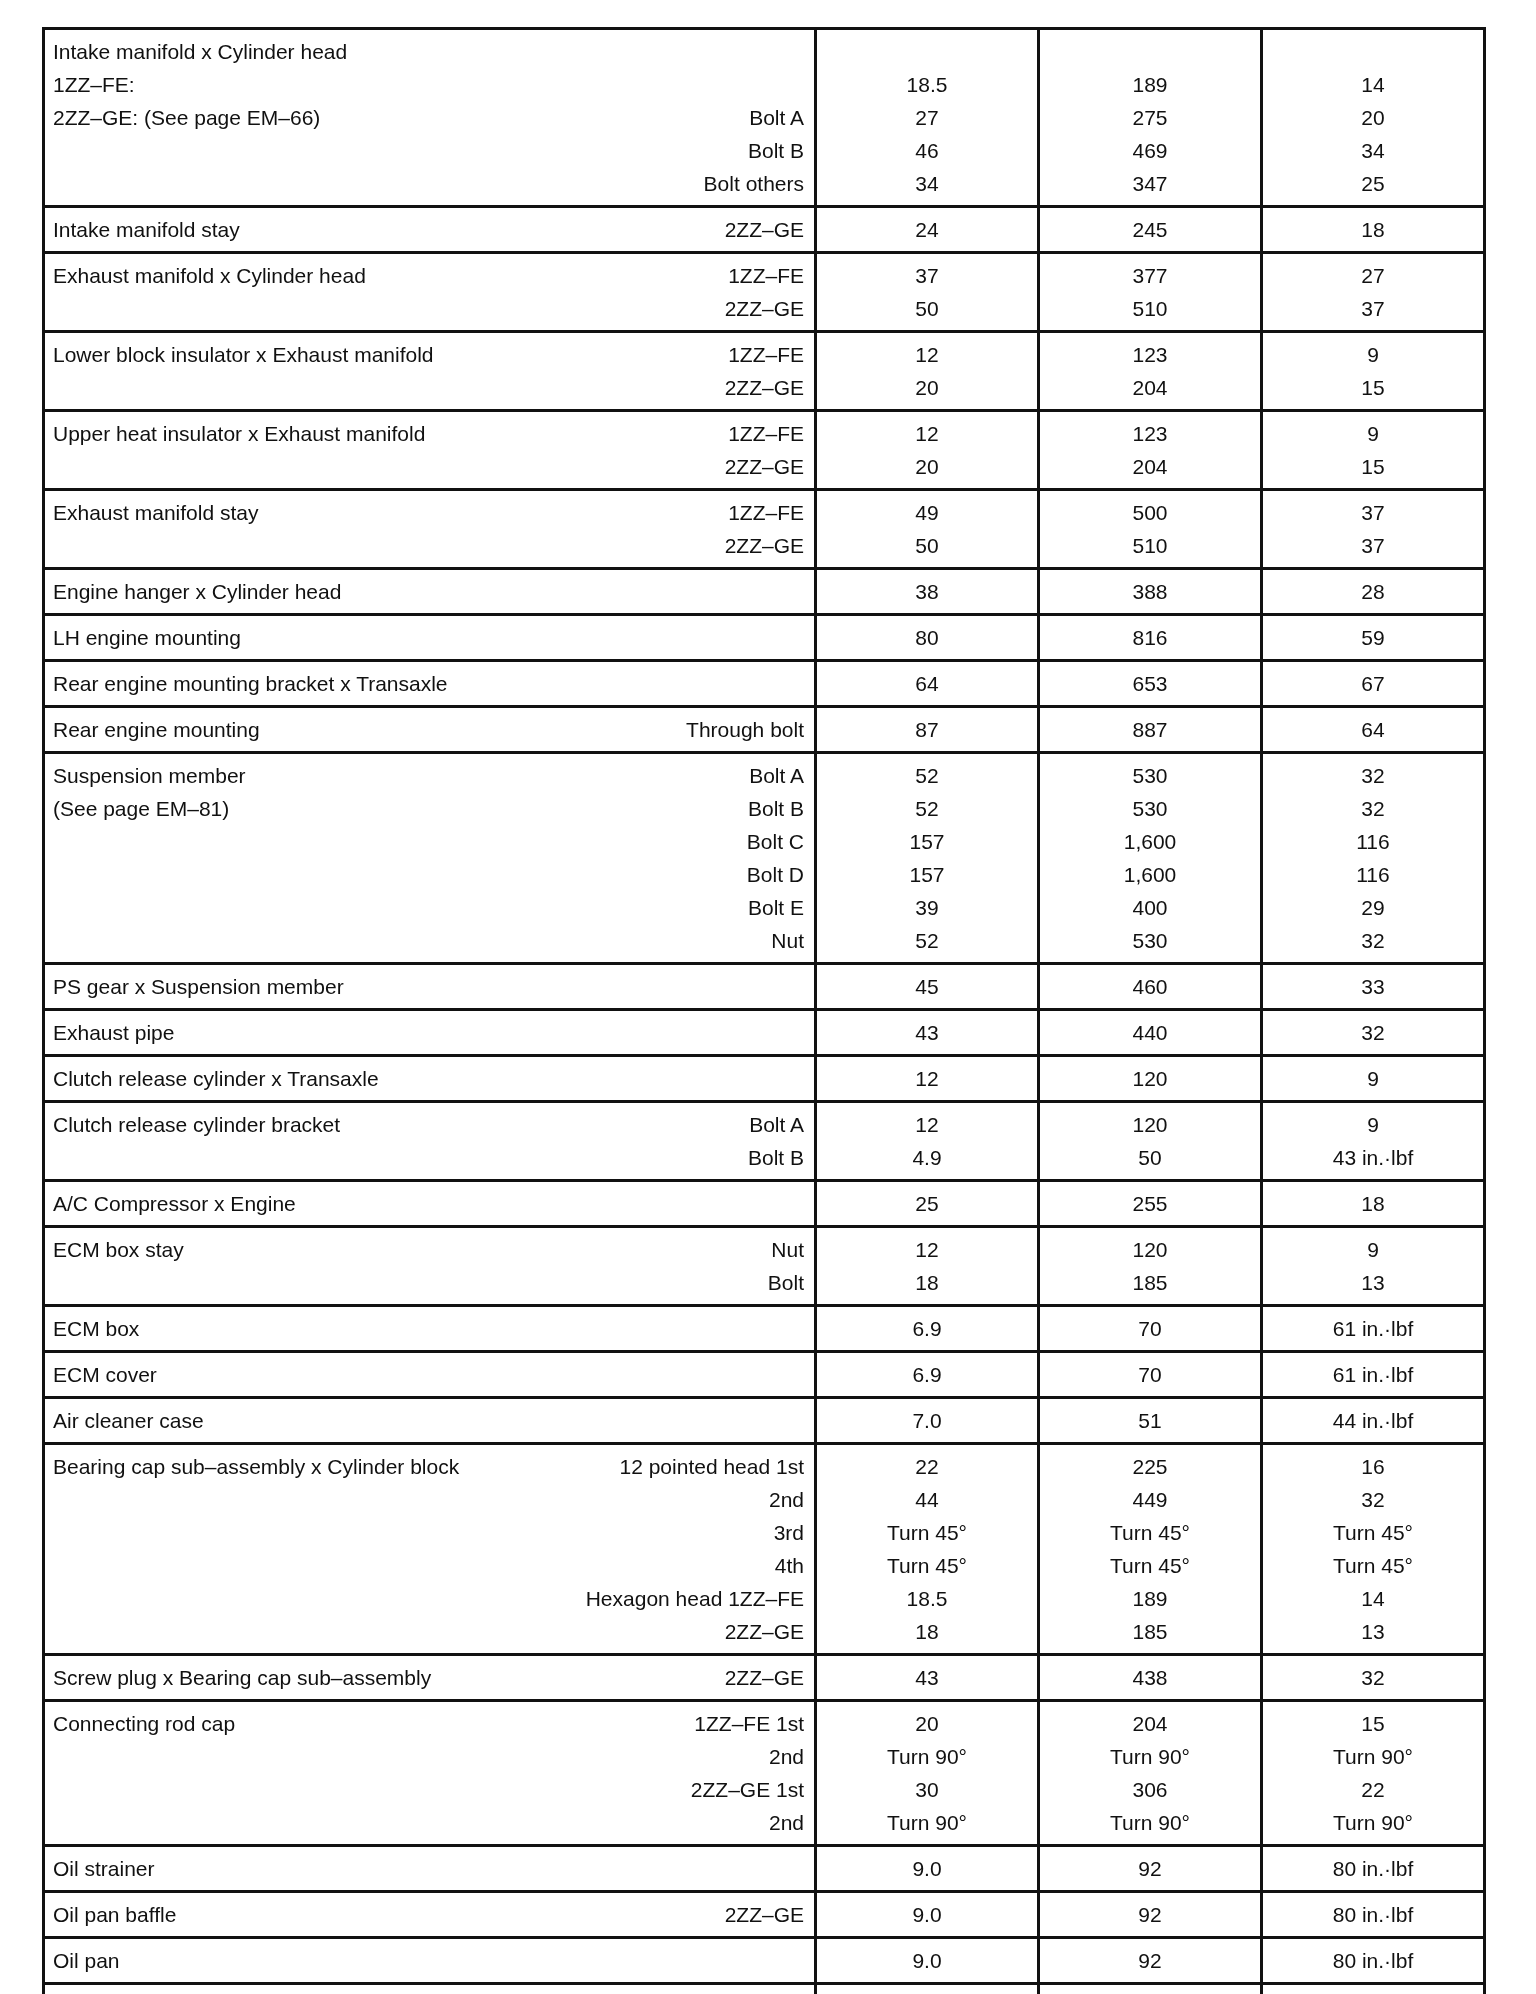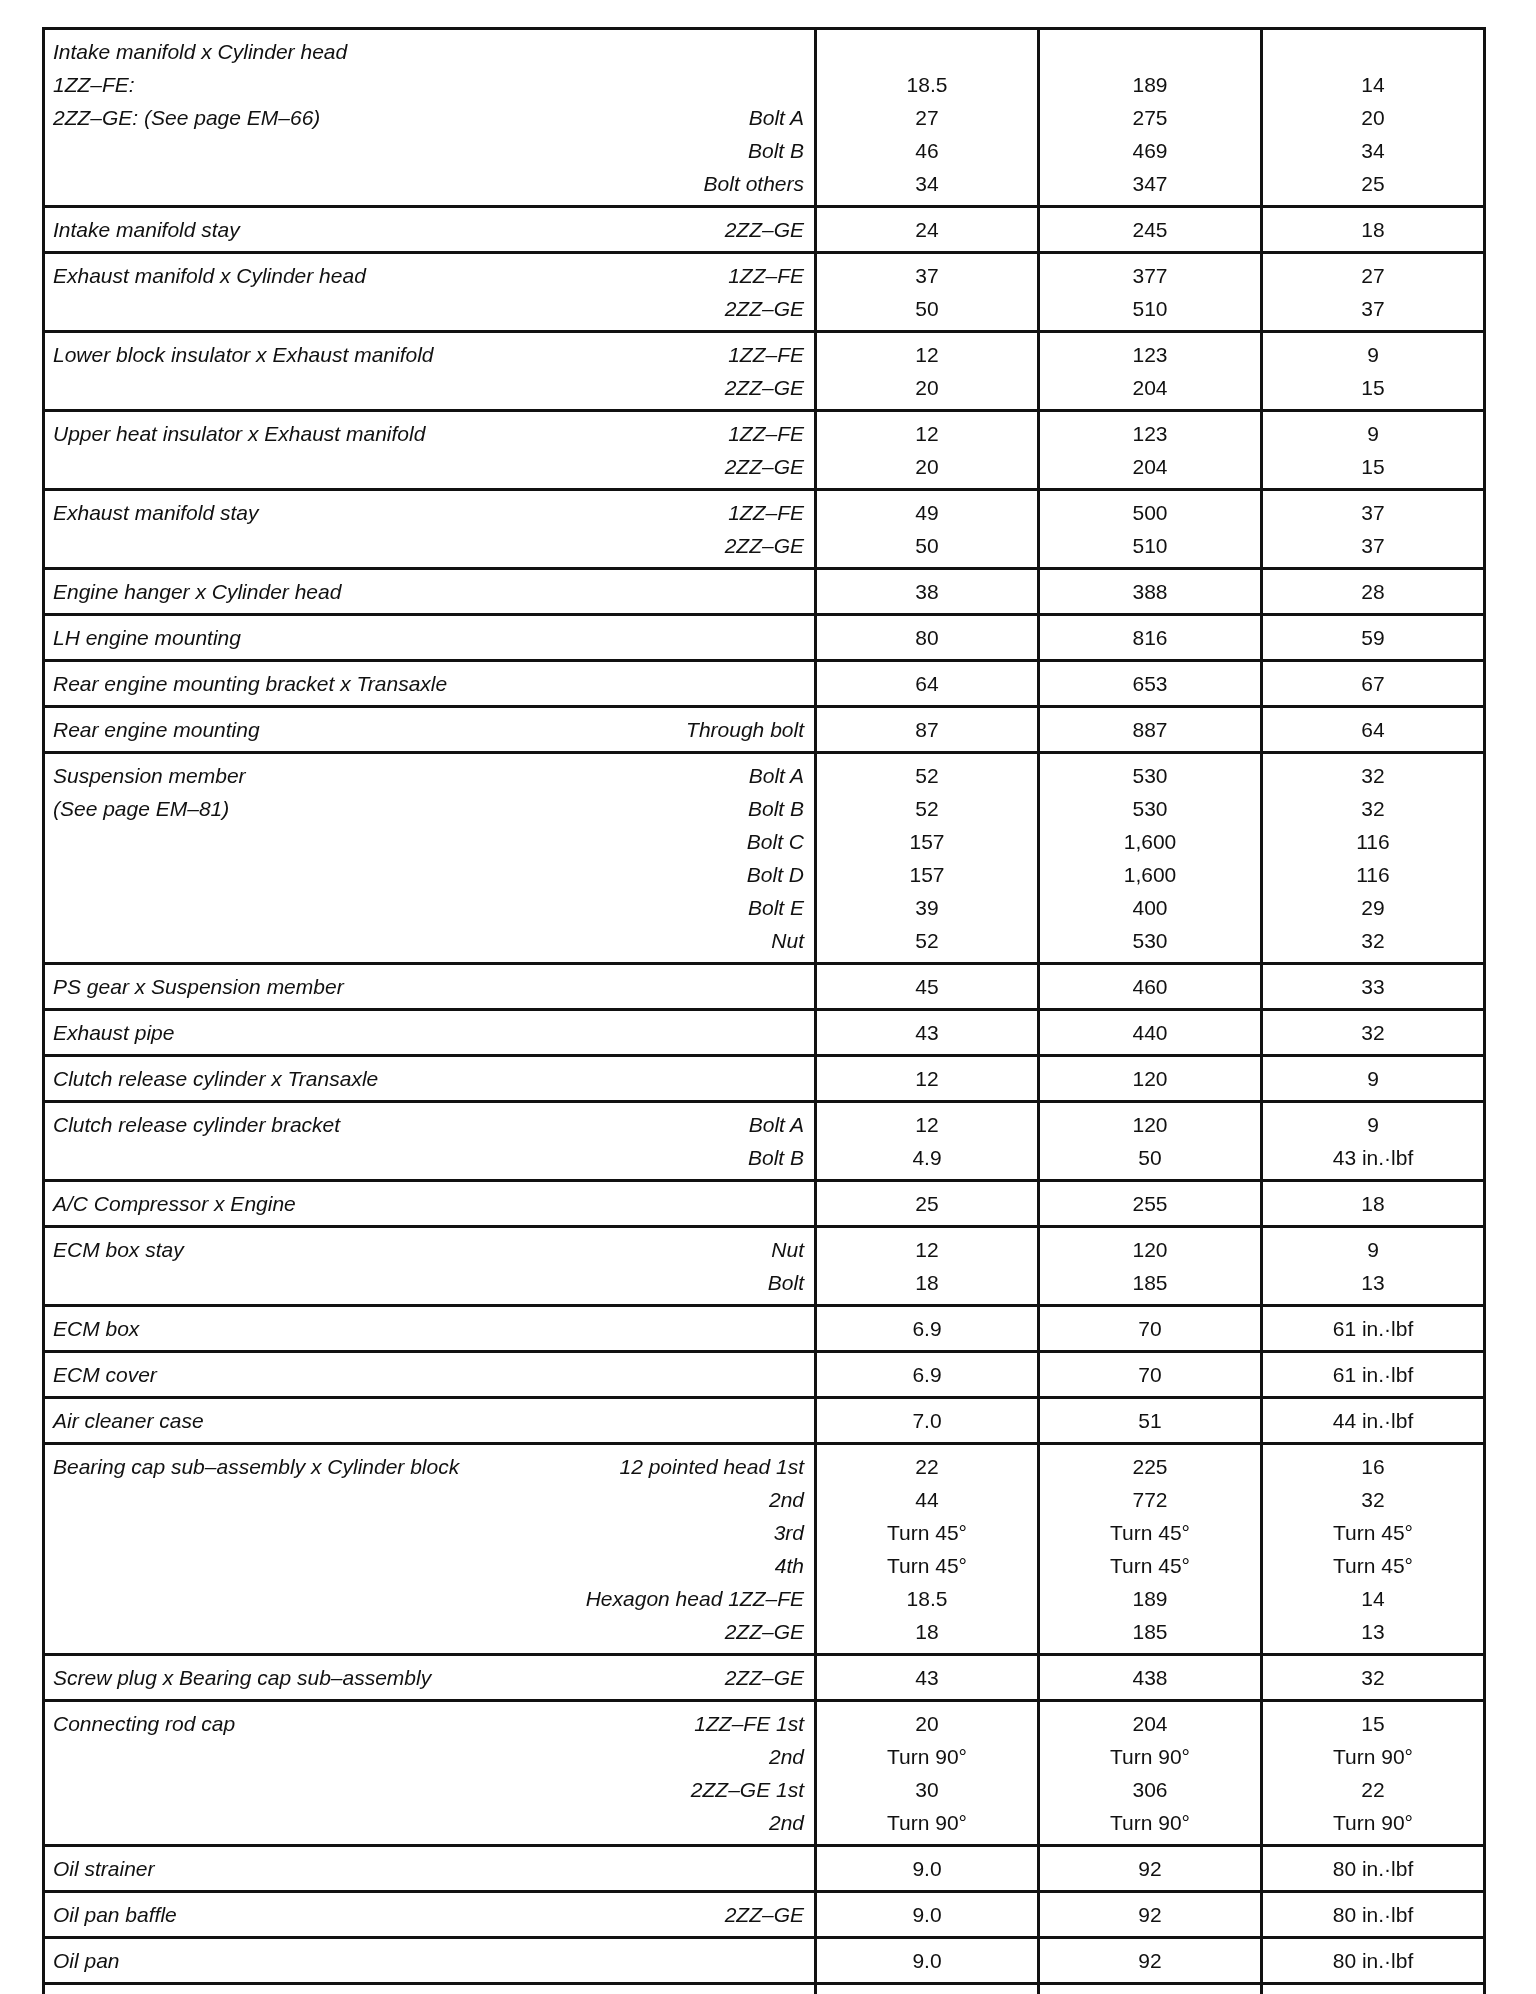--- a/index.html
+++ b/index.html
@@ -8,21 +8,21 @@
   #torque-table { position: absolute; left: 42px; top: 27px; width: 1442px;
                   border-collapse: collapse; table-layout: fixed;
                   border: 3px solid #111; }
   #torque-table col.c-label { width: 772px; }
   #torque-table col.c-val { width: 223px; }
   #torque-table tbody.grp { border-top: 3px solid #111; border-bottom: 3px solid #111; }
   #torque-table td { padding: 0; vertical-align: top; font-size: 21px; line-height: 33px; }
   #torque-table td.label-cell { padding: 5px 10px 5px 8px; border-right: 3px solid #111; }
   #torque-table td.val { text-align: center; border-right: 3px solid #111; padding: 5px 4px; }
   #torque-table td.val:last-child { border-right: none; }
-  .label-wrap { display: flex; justify-content: space-between; font-style: italic; }
+  .label-wrap { display: flex; justify-content: space-between; }
   .label-left { display: flex; flex-direction: column; }
   .label-right { display: flex; flex-direction: column; align-items: flex-end; text-align: center; }
   .line { display: block; height: 33px; white-space: nowrap; }
   .valcol { display: flex; flex-direction: column; }
 </style>
 </head>
 <body>
 
 <table id="torque-table">
   <colgroup>
@@ -718,21 +718,21 @@
             <span class="line">44</span>
             <span class="line">Turn 45°</span>
             <span class="line">Turn 45°</span>
             <span class="line">18.5</span>
             <span class="line">18</span>
           </div>
         </td>
       <td class="val">
           <div class="valcol">
             <span class="line">225</span>
-            <span class="line">772</span>
+            <span class="line">449</span>
             <span class="line">Turn 45°</span>
             <span class="line">Turn 45°</span>
             <span class="line">189</span>
             <span class="line">185</span>
           </div>
         </td>
       <td class="val">
           <div class="valcol">
             <span class="line">16</span>
             <span class="line">32</span>

